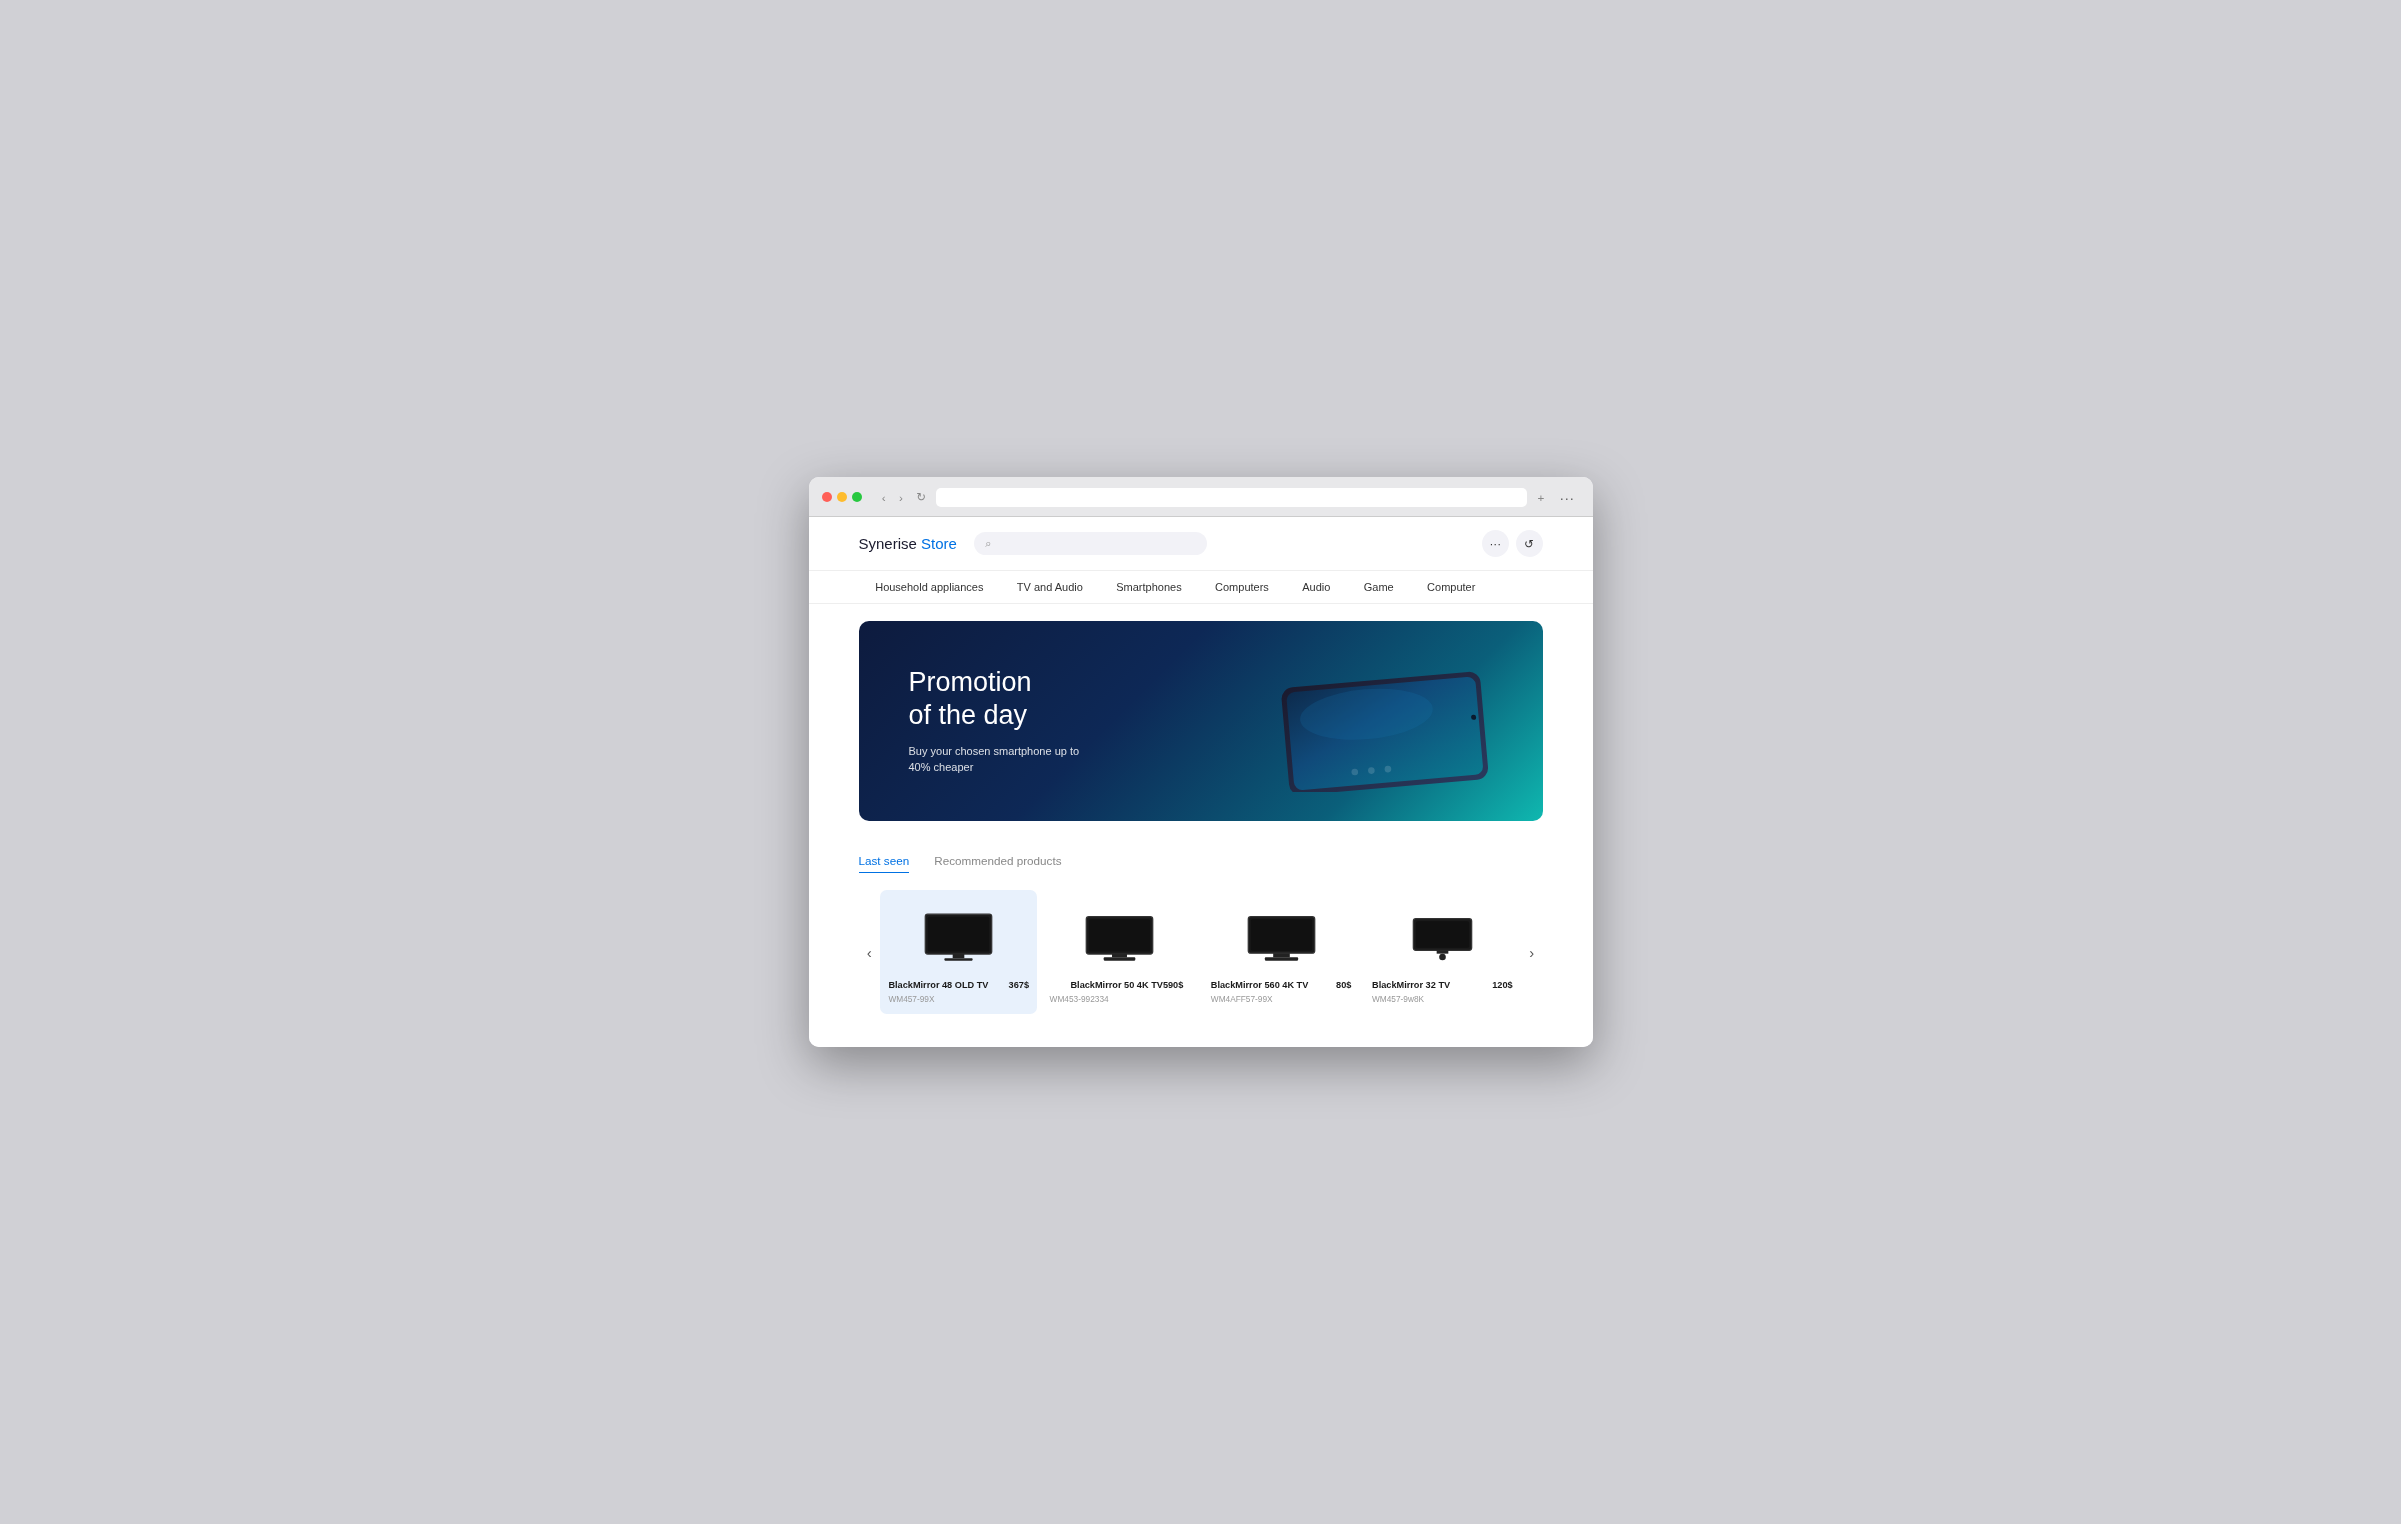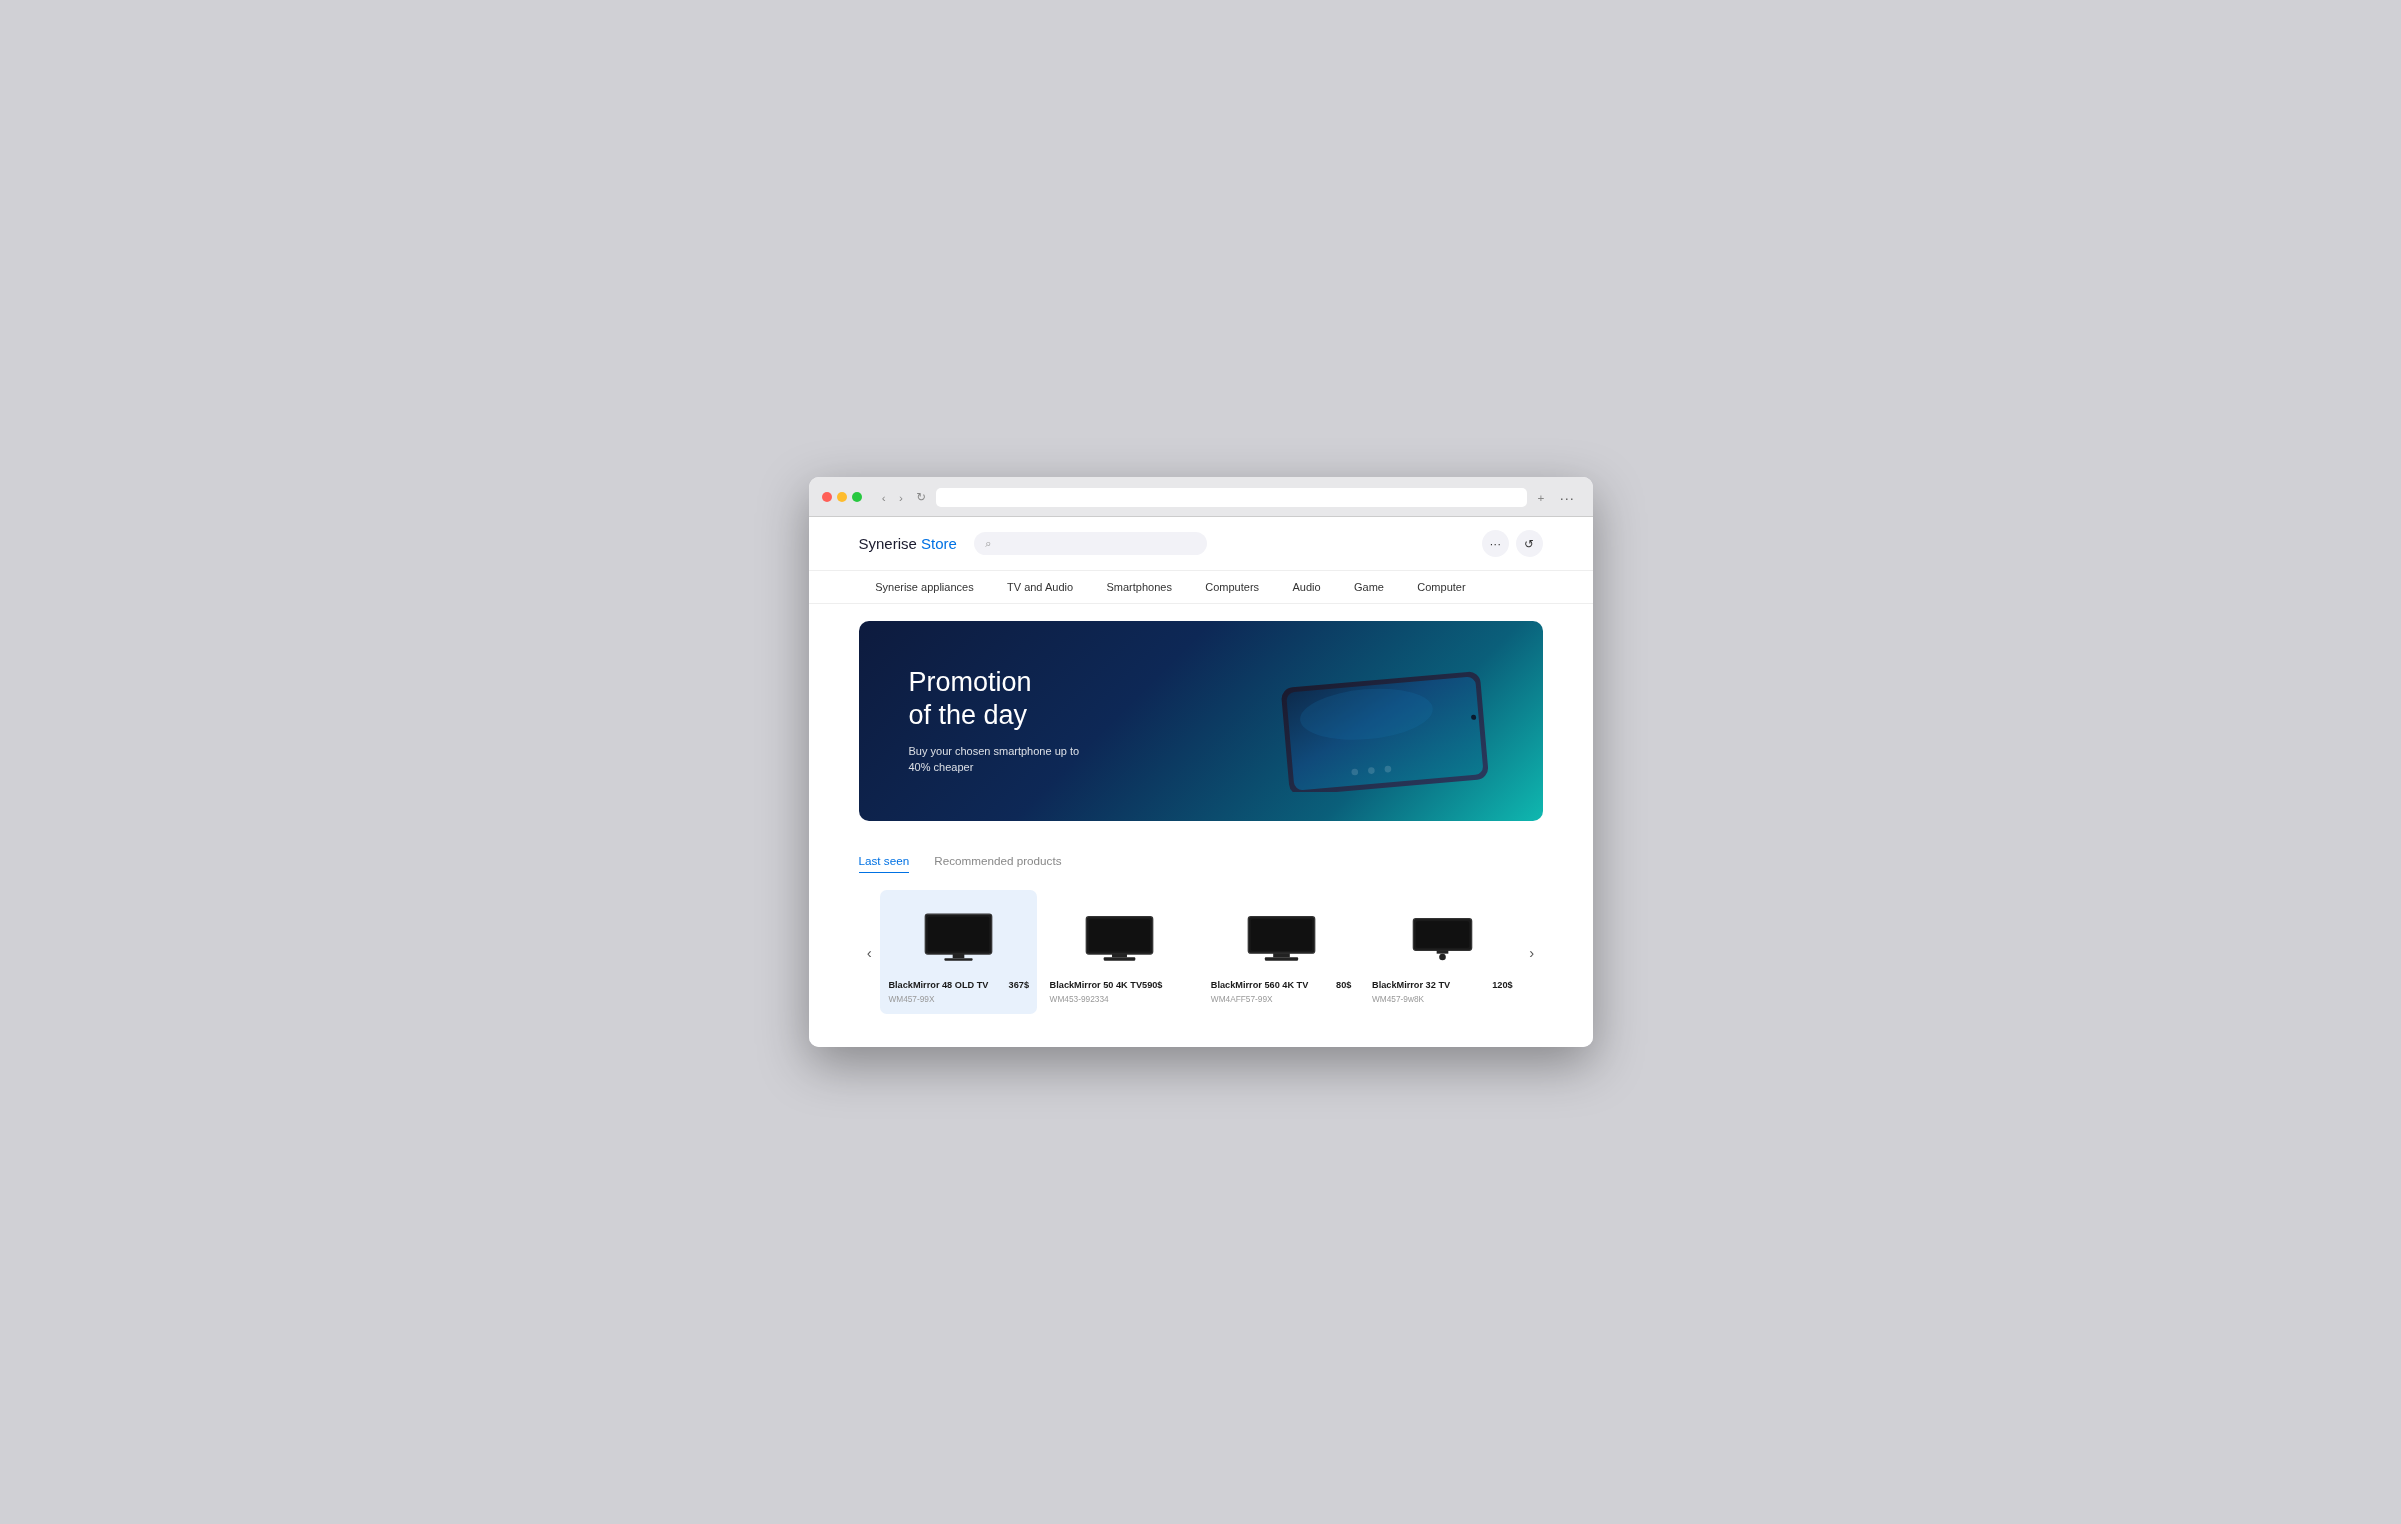--- a/index.html
+++ b/index.html
@@ -309,21 +309,21 @@
         <span class="search-icon-wrap">⌕</span>
         <input class="search-input" type="text" placeholder="" style="">
       </div>
       <div class="header-actions">
         <button class="icon-btn">···</button>
         <button class="icon-btn">↺</button>
       </div>
     </div>
 
     <nav class="site-nav">
-      <a class="nav-item">Synerise appliances</a>
+      <a class="nav-item">Household appliances</a>
       <a class="nav-item">TV and Audio</a>
       <a class="nav-item">Smartphones</a>
       <a class="nav-item">Computers</a>
       <a class="nav-item">Audio</a>
       <a class="nav-item">Game</a>
       <a class="nav-item">Computer</a>
     </nav>
 
     <div class="hero-banner">
       <div class="hero-text">
@@ -397,21 +397,21 @@
 
           <div class="product-card">
             <div class="product-image-wrap">
               <svg width="75" height="54" viewBox="0 0 90 65">
                 <rect x="5" y="8" width="80" height="45" rx="3" fill="#1a1a1a" stroke="#333" stroke-width="1.5"></rect>
                 <rect x="8" y="11" width="74" height="39" rx="2" fill="#111"></rect>
                 <rect x="36" y="53" width="18" height="4" fill="#222"></rect>
                 <rect x="26" y="57" width="38" height="4" rx="1" fill="#222"></rect>
               </svg>
             </div>
-            <div style="display:flex; justify-content:flex-start; align-items:baseline;">
+            <div style="display:flex; justify-content:center; align-items:baseline;margin-left:14px;">
               <span class="product-name">BlackMirror 50 4K TV</span>
               <span class="product-price">590$</span>
             </div>
             <div class="product-sku">WM453-992334</div>
           </div>
 
 
           <div class="product-card">
             <div class="product-image-wrap">
               <svg width="75" height="54" viewBox="0 0 90 65">

